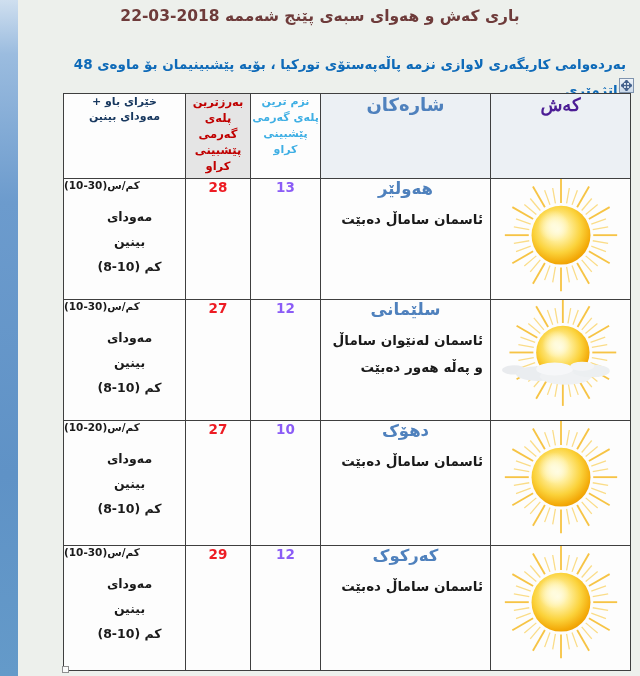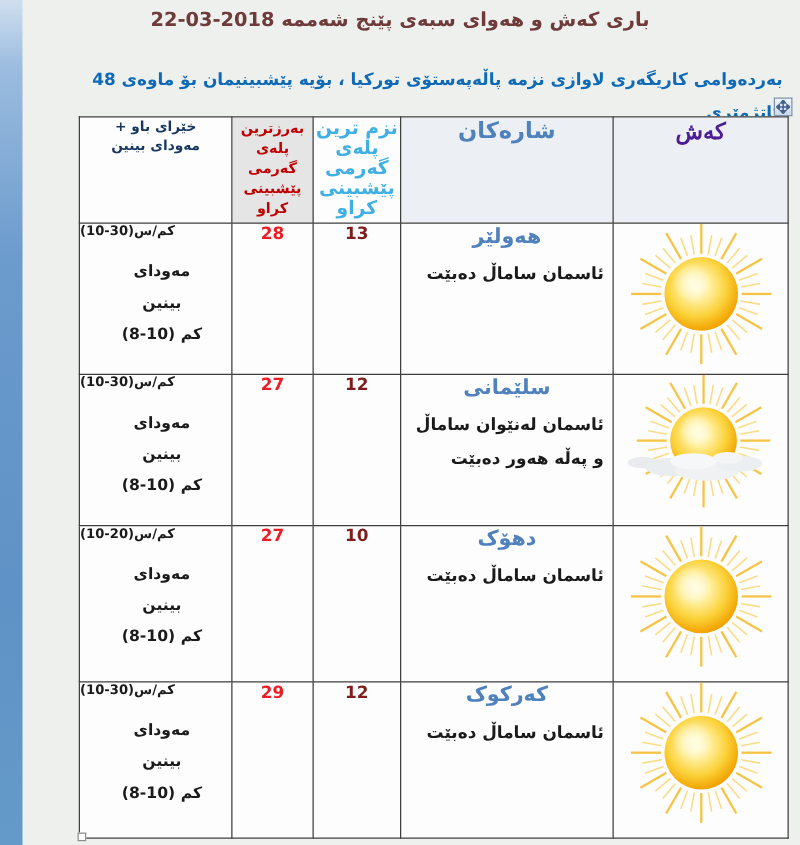--- a/index.html
+++ b/index.html
@@ -43,21 +43,21 @@
   th.th-big {
     background:#ecf0f4;
     font-size:18px; font-weight:bold;
     text-align:center; padding-top:8px;
     vertical-align:top;
   }
   th.th-kash   { color:#4c1d95;font-family:Liberation Serif, serif; }
   th.th-cities { color:#4f81bd; }
   th.th-low {
     background:#fdfdfd; color:#3fafe4;
-    font-size:15px; font-weight:bold; text-align:center;
+    font-size:11px; font-weight:bold; text-align:center;
     padding-top:4px; line-height:16px;
   }
   th.th-high {
     background:#e5e5e5; color:#c00000;
     font-size:11.5px; font-weight:bold; text-align:center;
     padding-top:4px; line-height:16px;
   }
   th.th-wind {
     background:#fdfdfd; color:#17375e;
     font-size:11px; font-weight:bold; text-align:center;
@@ -71,21 +71,21 @@
     margin-bottom:13px; white-space:nowrap;
   }
   .vis-block { direction:rtl; text-align:center; padding-left:10px; }
   .vis-line {
     font-size:12.5px; font-weight:bold; line-height:25px;
     white-space:nowrap;
   }
   td.td-high { text-align:center; padding-top:27px;
     color:#ed1c24; font-size:13.5px; font-weight:bold; }
   td.td-low  { text-align:center; padding-top:27px;
-    color:#7f1d1d; font-size:13.5px; font-weight:bold; }
+    color:#8b5cf6; font-size:13.5px; font-weight:bold; }
   td.td-city { padding-top:5px; }
   .city-name {
     direction:rtl; text-align:center;
     color:#4f81bd; font-size:16.5px; font-weight:bold;
   }
   .city-cond {
     direction:rtl; text-align:right;
     color:#1a1a1a; font-size:13.5px; font-weight:bold;
     line-height:27px; margin-top:8px; padding-right:7px; padding-left:4px;
   }

